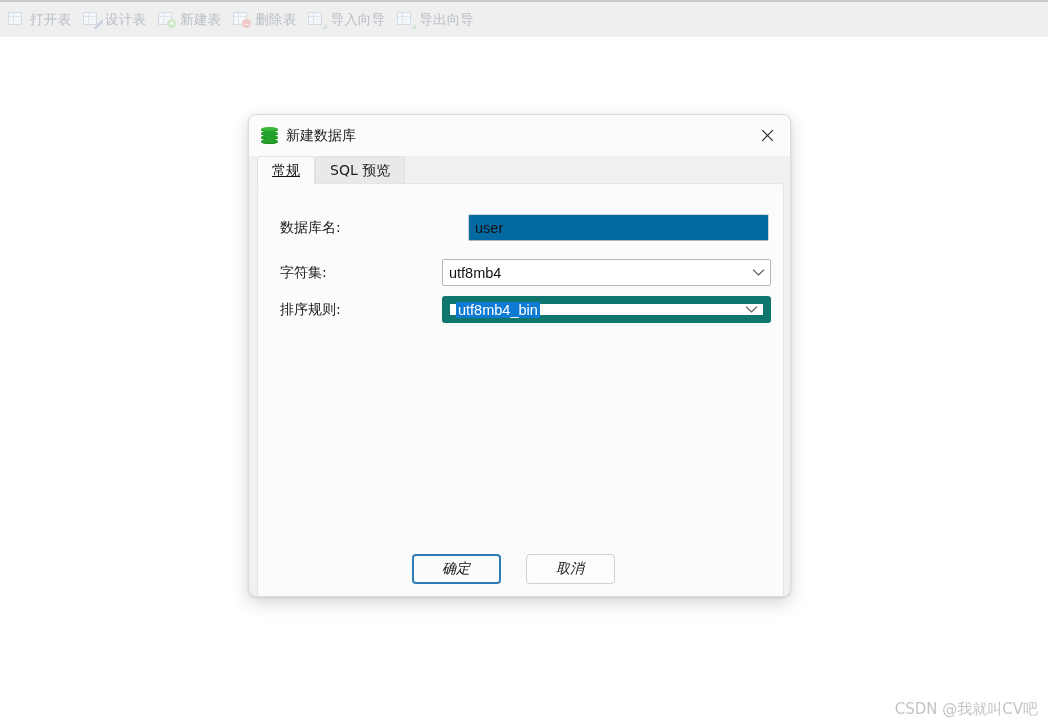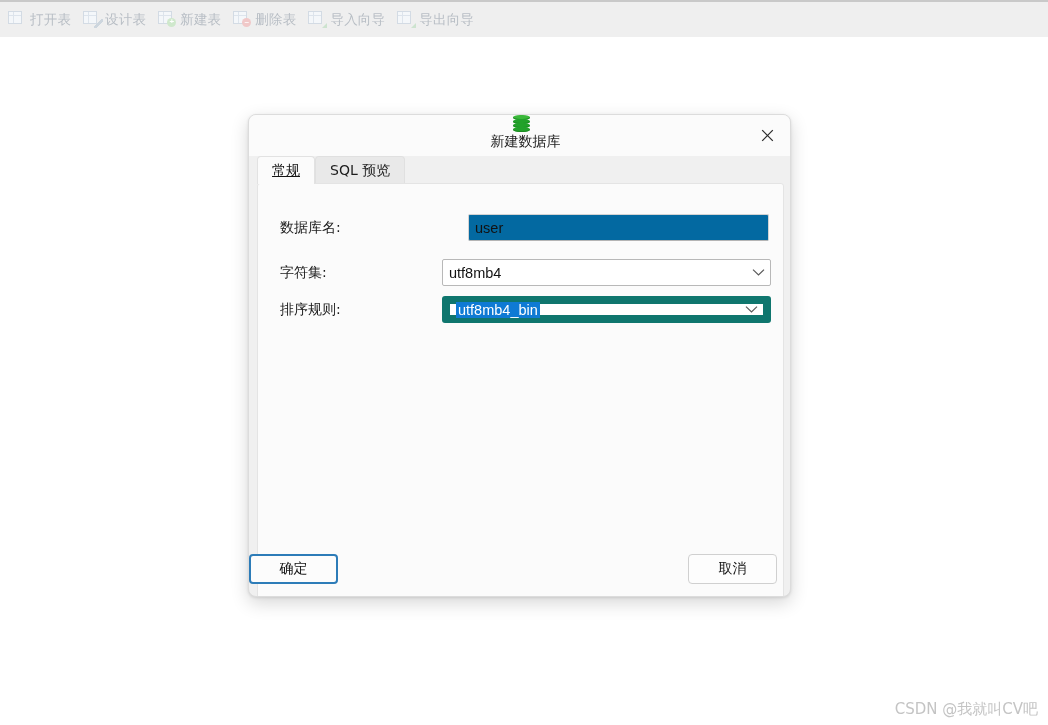--- a/index.html
+++ b/index.html
@@ -21,20 +21,21 @@
     height: 37px;
     background: #efefef;
     border-top: 2px solid #c9c9c9;
     display: flex;
     align-items: center;
     padding-left: 4px;
     gap: 0px;
   }
   .tb-item {
     display: flex;
+    align-items: center;
     gap: 5px;
     padding: 3px 8px 3px 4px;
     color: #b9bfc6;
     font-size: 13.5px;
     white-space: nowrap;
     cursor: default;
   }
   .tb-label { color: #b8bec5; letter-spacing: 0.2px; }
 
   .tb-icon { width: 17px; height: 15px; position: relative; display:inline-block; }
@@ -80,21 +81,20 @@
     box-shadow: 0 6px 18px rgba(0,0,0,0.16), 0 1px 3px rgba(0,0,0,0.10);
     overflow: hidden;
   }
   #titlebar {
     position: relative;
     height: 41px;
     background: #fbfbfb;
     display: flex;
     align-items: center;
     padding-left: 12px;
-    flex-direction: column;
   }
   #db-icon {
     width: 17px; height: 18px; position: relative; margin-right: 8px;
   }
   #db-icon .disc {
     position: absolute; left: 0; width: 17px; height: 5px;
     border-radius: 50% / 60%;
     background: #22a22a;
     box-shadow: inset 0 -1px 0 #1c8a22;
   }
@@ -230,23 +230,24 @@
     margin-left: 4px;
   }
 
   
   #footer {
     position: absolute;
     left: 0; bottom: 0;
     width: 543px; height: 55px;
     display: flex;
     align-items: center;
-    justify-content: space-between;
+    justify-content: center;
     padding-right: 15px;
     gap: 25px;
+    font-style: italic;
   }
   .btn {
     width: 89px; height: 30px;
     font-size: 14px;
     font-family: "DejaVu Sans", "Liberation Sans", sans-serif;
     display: flex; align-items: center; justify-content: center;
     background: #fdfdfd;
     border: 1px solid #d0d0d0;
     border-radius: 4px;
     color: #141414;

